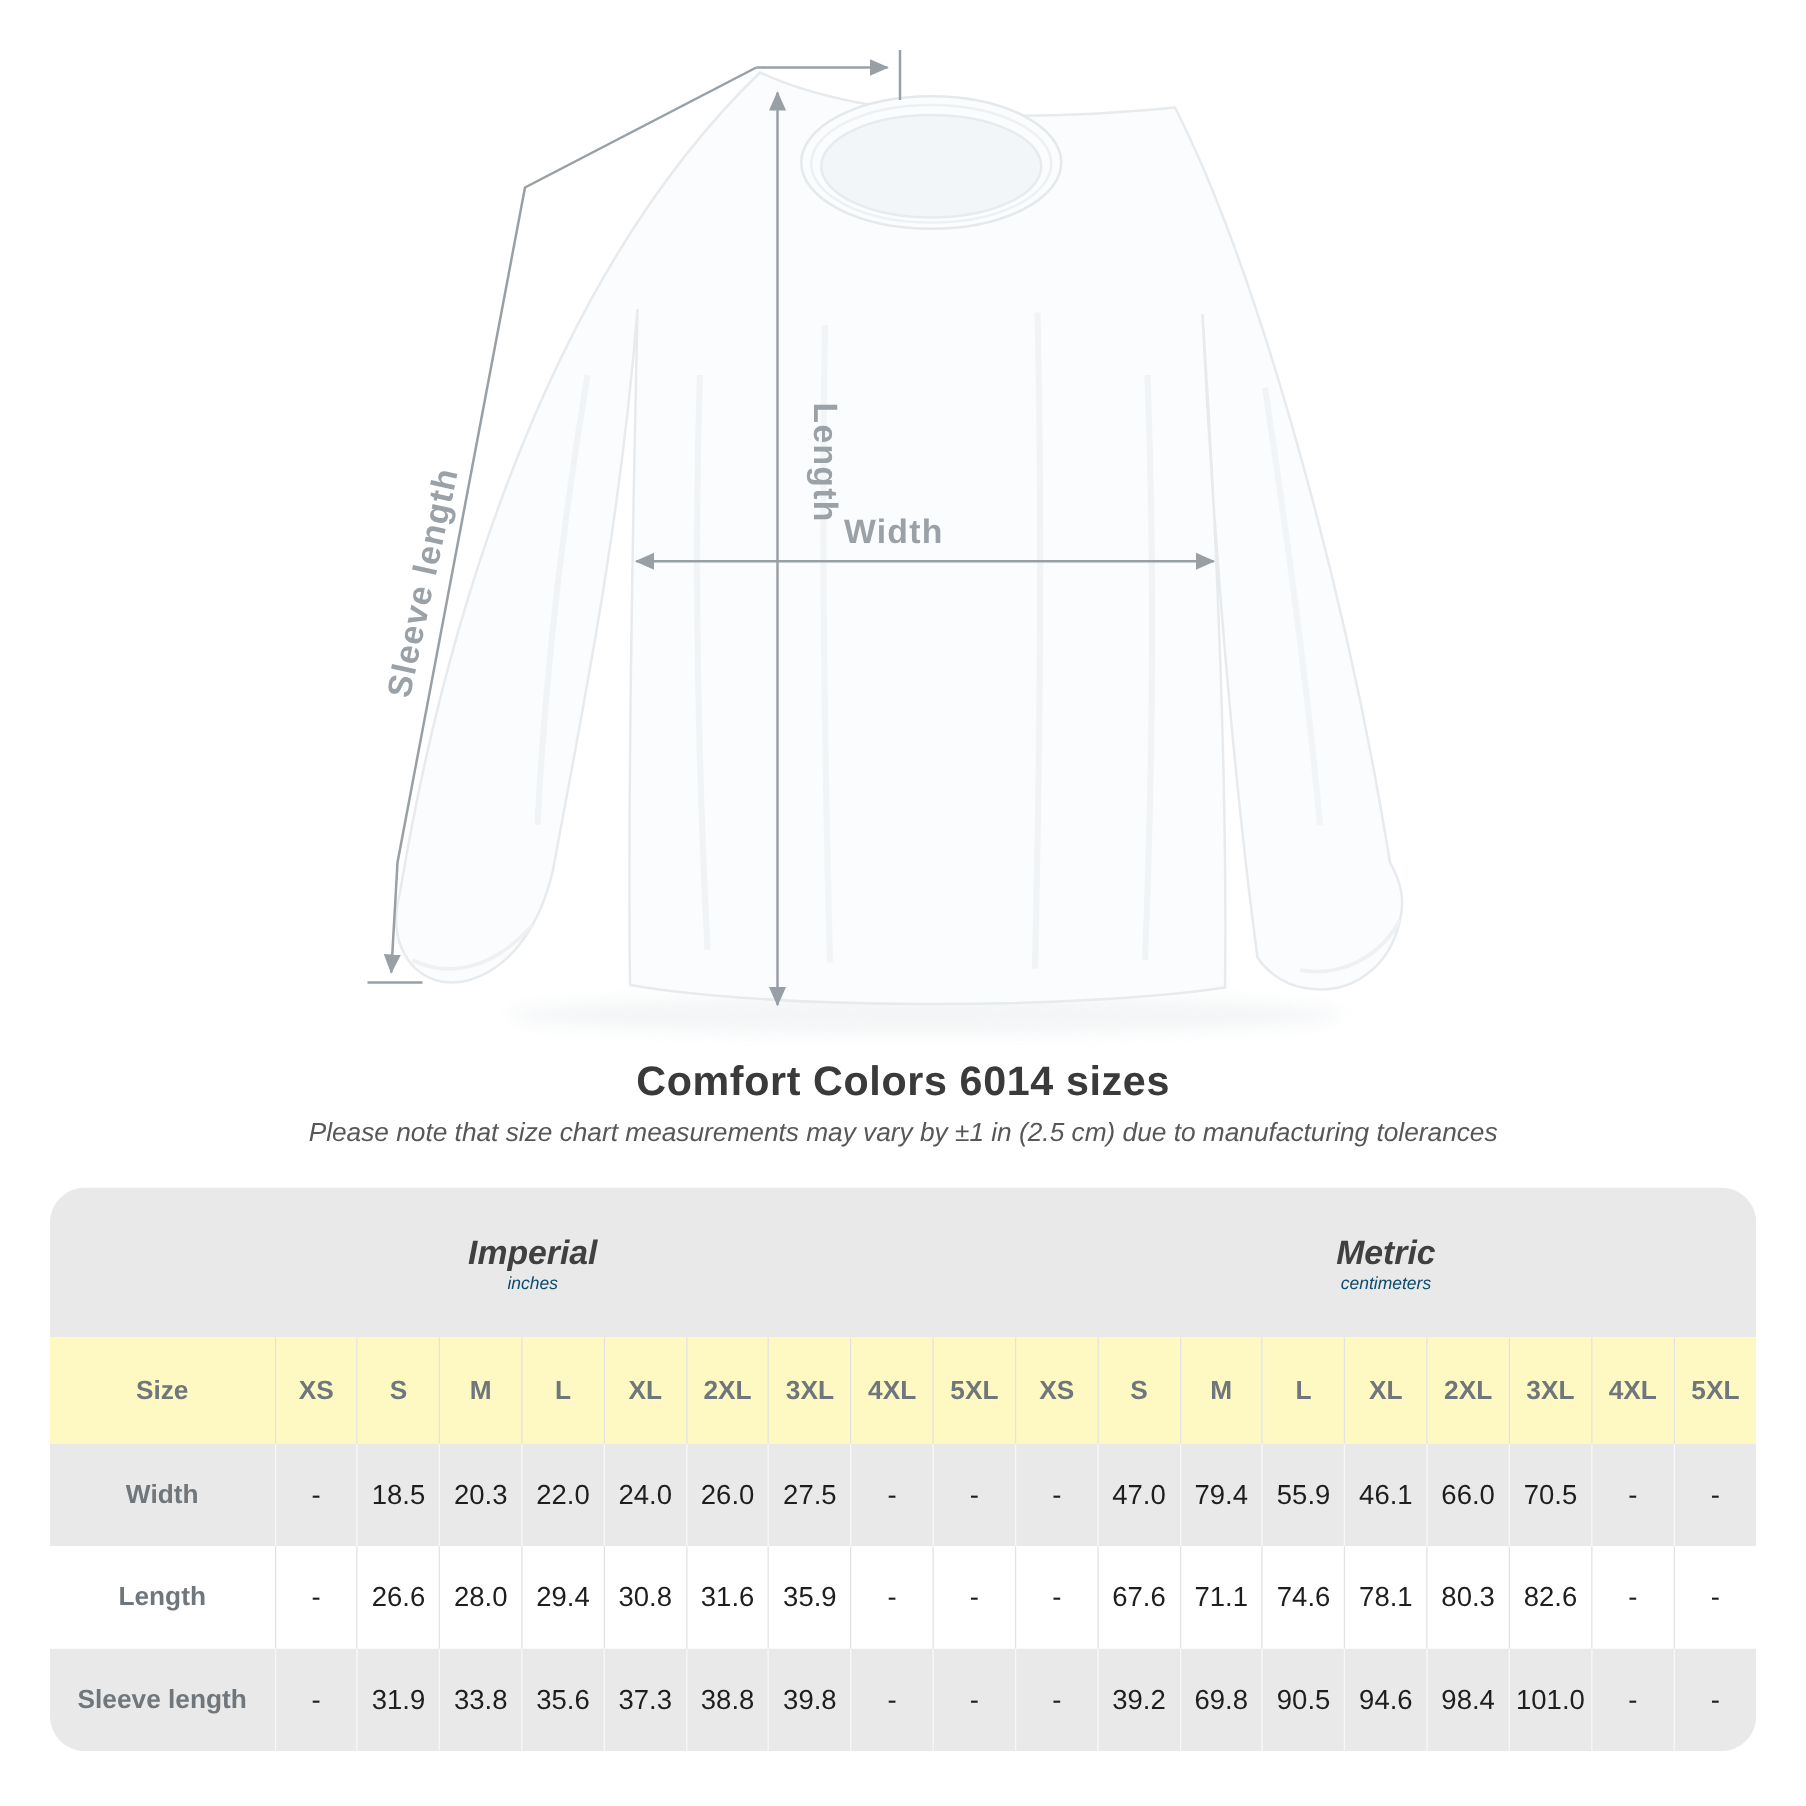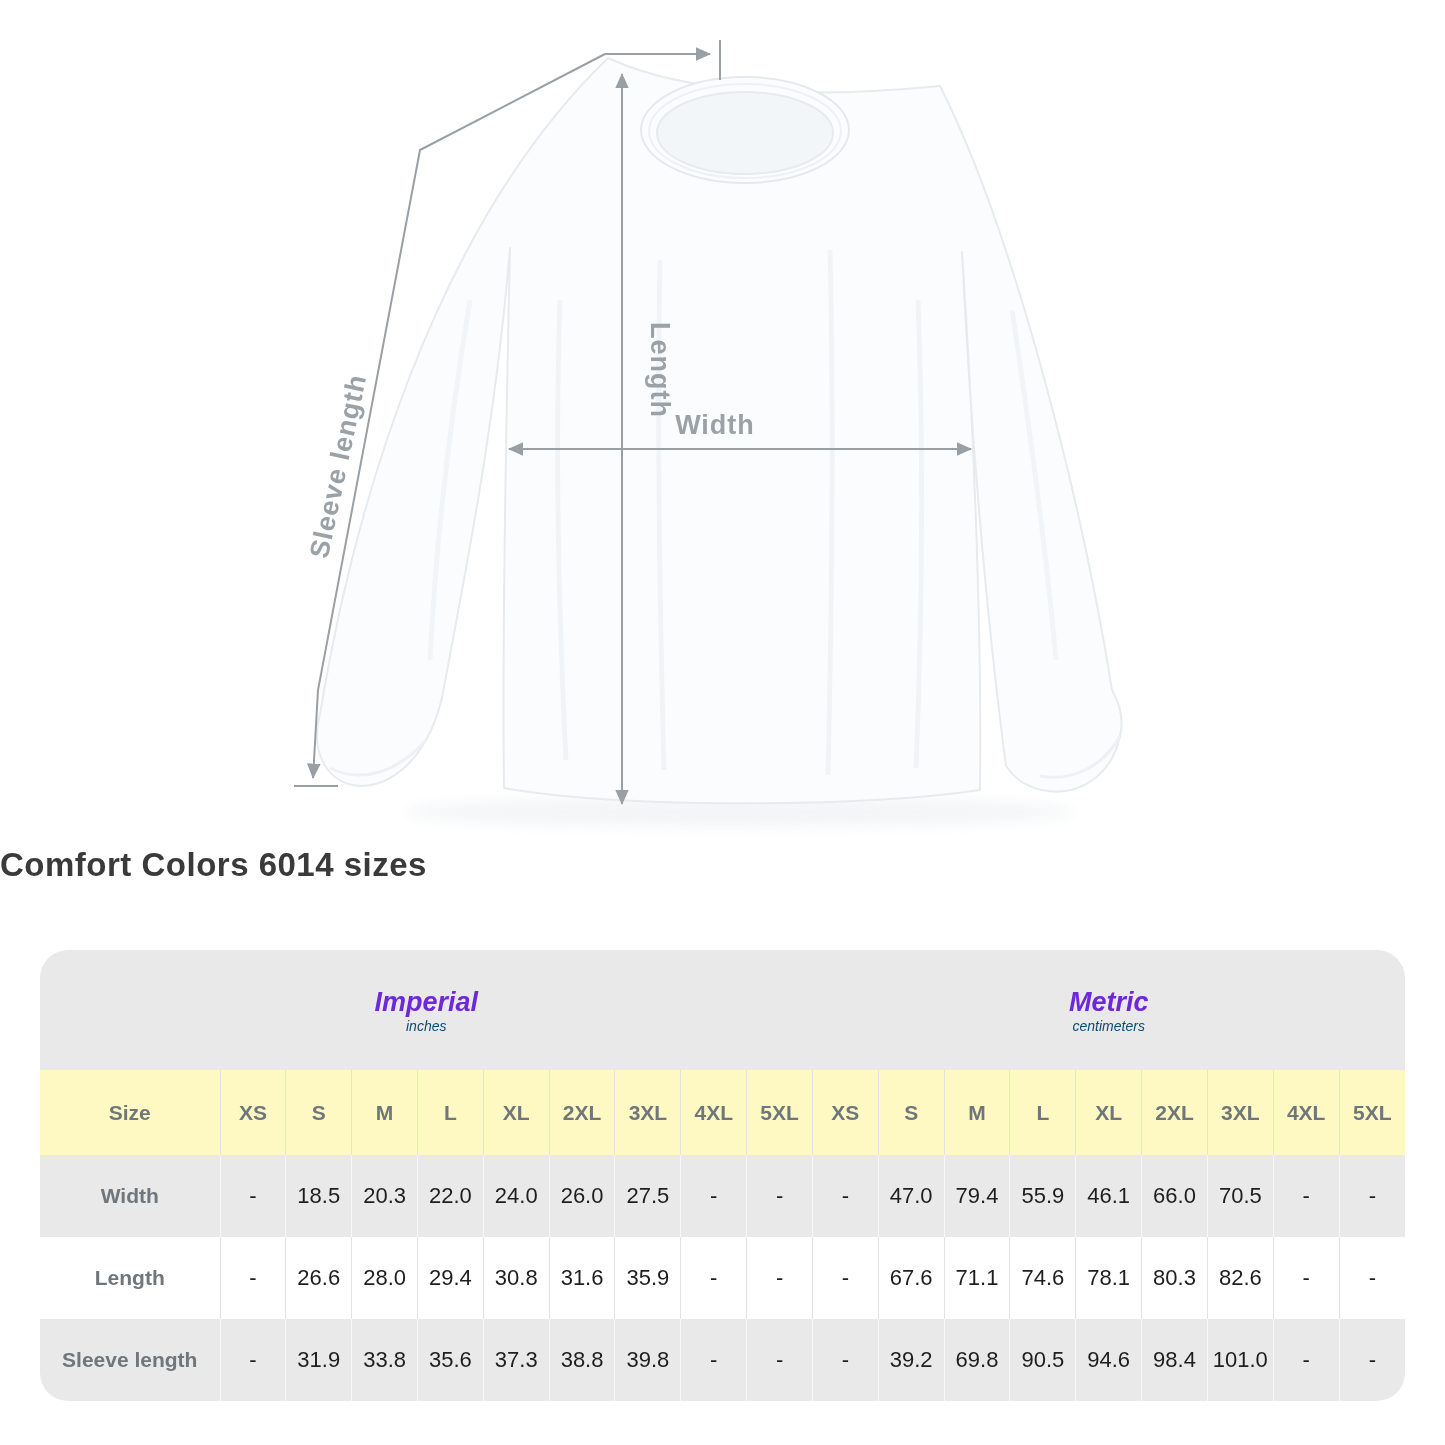--- a/index.html
+++ b/index.html
@@ -4,33 +4,33 @@
 <style>
   html,body{margin:0;padding:0;background:#ffffff;}
   body{font-family:"Liberation Sans", sans-serif;}
   .stage{position:relative;width:1445px;height:1445px;background:#ffffff;overflow:hidden;}
 
   
   .diagram-svg{position:absolute;left:0;top:0;}
   .measure-label{font-weight:bold;fill:#9aa1a7;font-size:27px;letter-spacing:1px;}
 
   
-  .title{position:absolute;left:0;top:846px;width:100%;text-align:left;
+  .title{position:absolute;left:0;top:846px;width:100%;text-align:center;
          font-size:33px;font-weight:bold;color:#3a3a3a;letter-spacing:0.5px;}
   .subtitle{position:absolute;left:0;top:895px;width:100%;text-align:center;
          font-size:21px;font-style:italic;color:#575757;}
 
   
   .size-table-wrap{position:absolute;left:40px;top:950px;width:1365px;
          border-radius:28px;overflow:hidden;}
   table.size-table{width:100%;table-layout:fixed;border-collapse:collapse;}
   .size-table td,.size-table th{padding:0;text-align:center;vertical-align:middle;}
 
   tr.band-row td{background:#e9e9e9;height:120px;}
-  .unit-name{font-size:27px;font-weight:bold;font-style:italic;color:#6d28d9;}
+  .unit-name{font-size:27px;font-weight:bold;font-style:italic;color:#404040;}
   .unit-sub{font-size:14px;font-style:italic;color:#0c4a6e;margin-top:0;}
 
   tr.sizes-row th{background:#fef9c3;height:85px;font-size:21px;font-weight:bold;color:#6f767c;}
   tr.data-row td{background:#ffffff;height:82px;font-size:22px;color:#1e1e1e;font-weight:normal;}
   tr.data-row td.row-label{font-size:21px;font-weight:bold;color:#6f767c;}
 
   tr.sizes-row > *, tr.data-row > *{border-left:1px solid #e2e2e2;}
   tr.sizes-row > :first-child, tr.data-row > :first-child{border-left:none;}
   tr.shaded > td{background:#e9e9e9 !important;border-left-color:#f7f7f7;}
 </style>
@@ -91,20 +91,21 @@
       <path d="M 605,54 L 420,150 L 318,690 L 313,778" marker-end="url(#arr)"></path>
       <line x1="294" y1="786" x2="338" y2="786"></line>
     </g>
 
     <text class="measure-label" transform="translate(347,468) rotate(-78)" text-anchor="middle">Sleeve length</text>
     <text class="measure-label" transform="translate(651,370) rotate(90)" text-anchor="middle">Length</text>
     <text class="measure-label" x="715" y="434" text-anchor="middle">Width</text>
   </svg>
 
   <div class="title">Comfort Colors 6014 sizes</div>
+  <div class="subtitle">Please note that size chart measurements may vary by ±1 in (2.5 cm) due to manufacturing tolerances</div>
 
   <div class="size-table-wrap">
     <table class="size-table">
       <colgroup>
         <col style="width:180px">
         <col>
           <col>
           <col>
           <col>
           <col>

